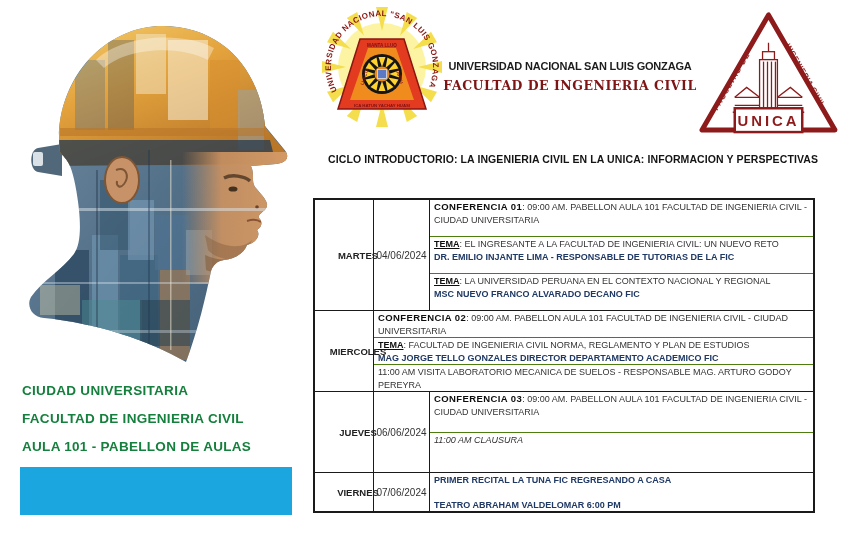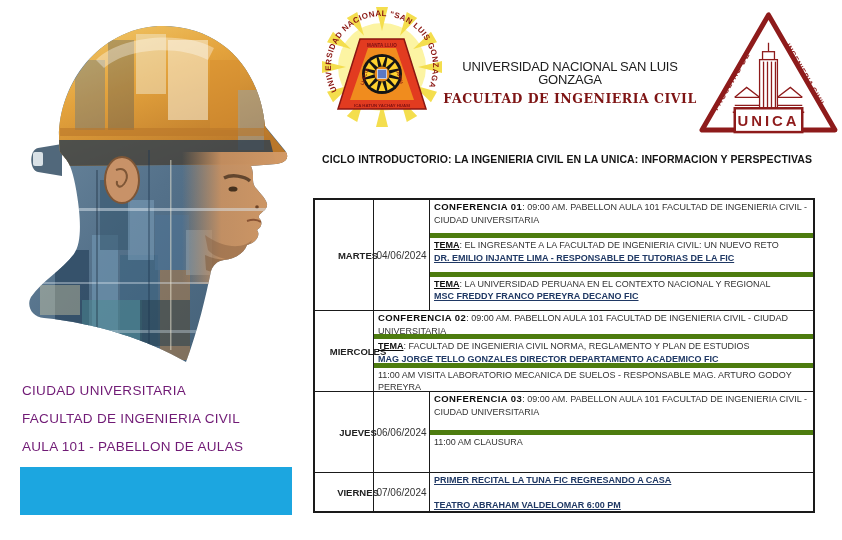--- a/index.html
+++ b/index.html
@@ -6,50 +6,50 @@
   .poster{
     position:relative;width:842px;height:540px;background:#ffffff;overflow:hidden;
     font-family:"Liberation Sans",sans-serif;margin:0 auto;
   }
   
   .art{position:absolute;left:0;top:0;width:310px;height:390px;}
   
   .unsl-logo{position:absolute;left:316px;top:4px;width:132px;height:134px;}
   
   .header-block{position:absolute;left:438px;top:60px;width:264px;text-align:center;}
-  .univ-name{font-size:13px;font-weight:normal;color:#1c1c1c;letter-spacing:-0.2px;line-height:13px;}
+  .univ-name{font-size:11px;font-weight:bold;color:#1c1c1c;letter-spacing:-0.2px;line-height:13px;}
   .fac-name{font-family:"DejaVu Serif",serif;font-size:12.5px;font-weight:bold;color:#7E1414;
             letter-spacing:0.5px;line-height:15px;margin-top:5px;}
   
   .fic-logo{position:absolute;left:697px;top:10px;width:143px;height:133px;}
   
-  .main-title{position:absolute;left:316px;top:152px;width:502px;
-              font-size:10.5px;font-weight:bold;color:#141414;letter-spacing:0.1px;line-height:14px;text-align:center;}
+  .main-title{position:absolute;left:328px;top:152px;width:502px;
+              font-size:10.5px;font-weight:bold;color:#141414;letter-spacing:0.1px;line-height:14px;}
   
   .schedule{position:absolute;left:313px;top:198px;width:502px;height:315px;
             border:2px solid #1a1a1a;box-sizing:border-box;display:flex;flex-direction:column;}
   .t-row{display:flex;border-top:1px solid #1a1a1a;box-sizing:border-box;}
   .t-row:first-child{border-top:none;}
   .r1{height:110px;} .r2{height:81px;} .r3{height:81px;} .r4{flex:1;}
   .col-day{width:59px;border-right:1px solid #1a1a1a;display:flex;align-items:center;justify-content:center;
            font-weight:bold;font-size:9.5px;color:#222;box-sizing:border-box;padding-left:28px;}
   .col-date{width:56px;border-right:1px solid #1a1a1a;display:flex;align-items:center;justify-content:center;
             font-size:10px;color:#333;box-sizing:border-box;}
   .col-content{flex:1;display:flex;flex-direction:column;min-width:0;}
-  .sub{flex:1;border-top:5px solid #4d7c0f;padding:1px 4px 0;font-size:9px;line-height:12.5px;
+  .sub{flex:1;border-top:1px solid #4d7c0f;padding:1px 4px 0;font-size:9px;line-height:12.5px;
        color:#333;overflow:hidden;box-sizing:border-box;}
   .sub:first-child{border-top:none;}
   .lbl{font-weight:bold;color:#0d0d0d;font-size:9.5px;letter-spacing:0.4px;}
   .lbl-u{font-weight:bold;color:#0d0d0d;text-decoration:underline;}
-  .speaker{font-weight:bold;color:#1F3864;text-decoration:underline;}
-  .gap-top{}
+  .speaker{font-weight:bold;color:#1F3864;}
+  .gap-top{font-style:italic;}
   .event-cell{display:flex;flex-direction:column;justify-content:space-between;}
   
   .footer-block{position:absolute;left:22px;top:384px;}
-  .footer-line{font-size:13.5px;font-weight:normal;color:#701a75;letter-spacing:0.3px;
+  .footer-line{font-size:13.5px;font-weight:bold;color:#15803d;letter-spacing:0.3px;
                line-height:13px;margin:0 0 15px 0;}
   .cyan-bar{position:absolute;left:20px;top:467px;width:272px;height:48px;background:#1CA6E0;}
 </style>
 </head>
 <body>
 
 <div class="poster">
 
   <svg class="art" viewBox="0 0 310 390" aria-hidden="true">
     <defs>
@@ -209,21 +209,21 @@
       <div class="col-day">MARTES</div>
       <div class="col-date">04/06/2024</div>
       <div class="col-content">
         <div class="sub"><span class="lbl">CONFERENCIA 01</span><span>: 09:00 AM. PABELLON AULA 101 FACULTAD DE INGENIERIA CIVIL - CIUDAD UNIVERSITARIA</span></div>
         <div class="sub">
           <div><span class="lbl-u">TEMA</span><span>: EL INGRESANTE A LA FACULTAD DE INGENIERIA CIVIL: UN NUEVO RETO</span></div>
           <div class="speaker">DR. EMILIO INJANTE LIMA - RESPONSABLE DE TUTORIAS DE LA FIC</div>
         </div>
         <div class="sub">
           <div><span class="lbl-u">TEMA</span><span>: LA UNIVERSIDAD PERUANA EN EL CONTEXTO NACIONAL Y REGIONAL</span></div>
-          <div class="speaker">MSC FREDDY FRANCO PEREYRA DECANO FIC</div>
+          <div class="speaker">MSC NUEVO FRANCO ALVARADO DECANO FIC</div>
         </div>
       </div>
     </div>
 
     <div class="t-row r2">
       <div class="col-day">MIERCOLES</div>
       <div class="col-content">
         <div class="sub"><span class="lbl">CONFERENCIA 02</span><span>: 09:00 AM. PABELLON AULA 101 FACULTAD DE INGENIERIA CIVIL - CIUDAD UNIVERSITARIA</span></div>
         <div class="sub">
           <div><span class="lbl-u">TEMA</span><span>: FACULTAD DE INGENIERIA CIVIL NORMA, REGLAMENTO Y PLAN DE ESTUDIOS</span></div>

